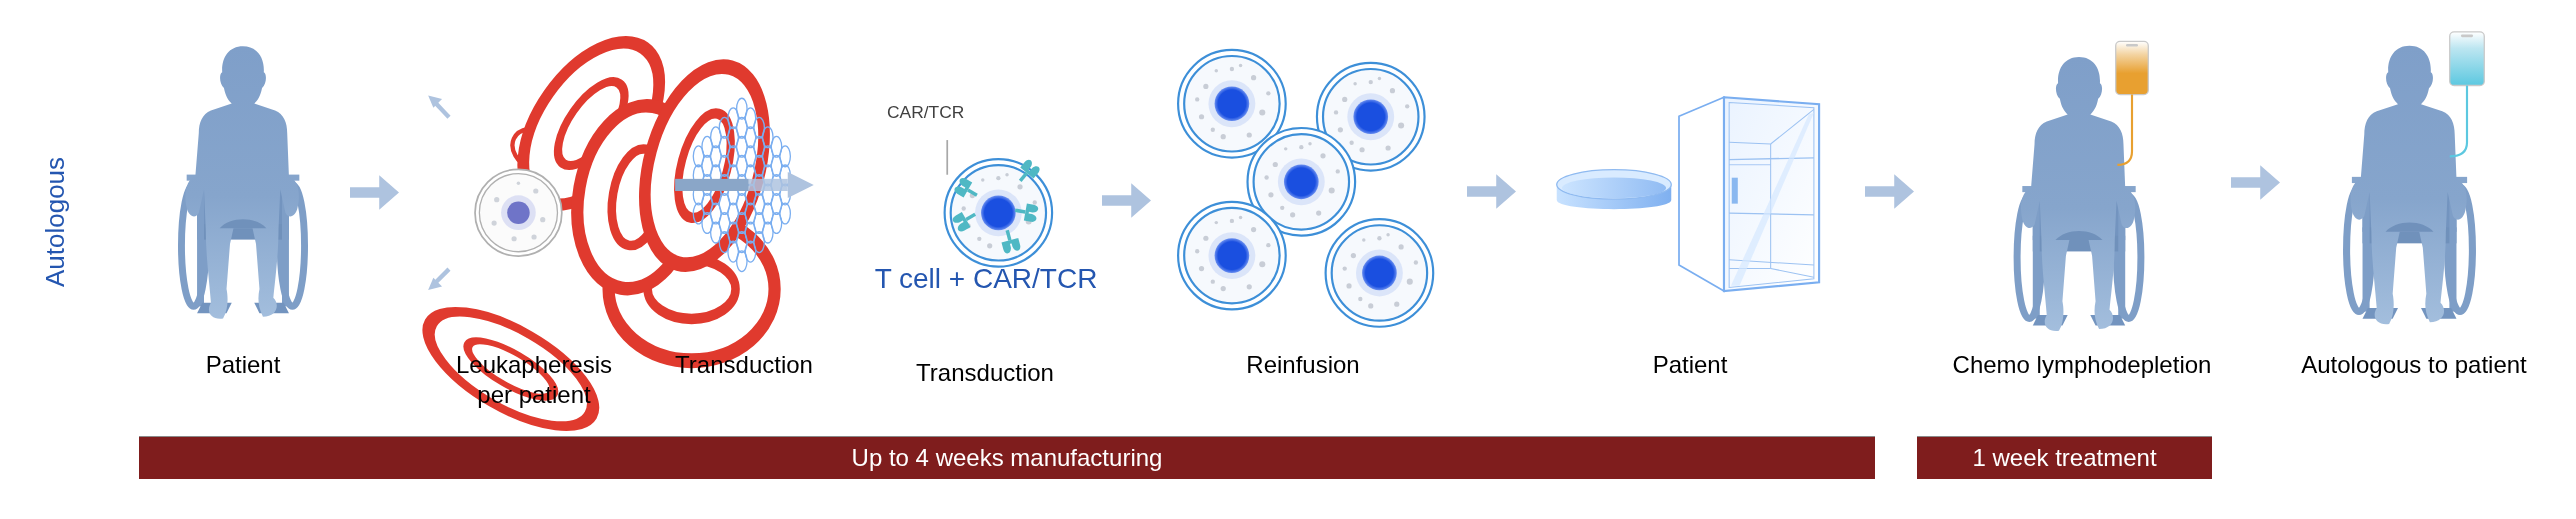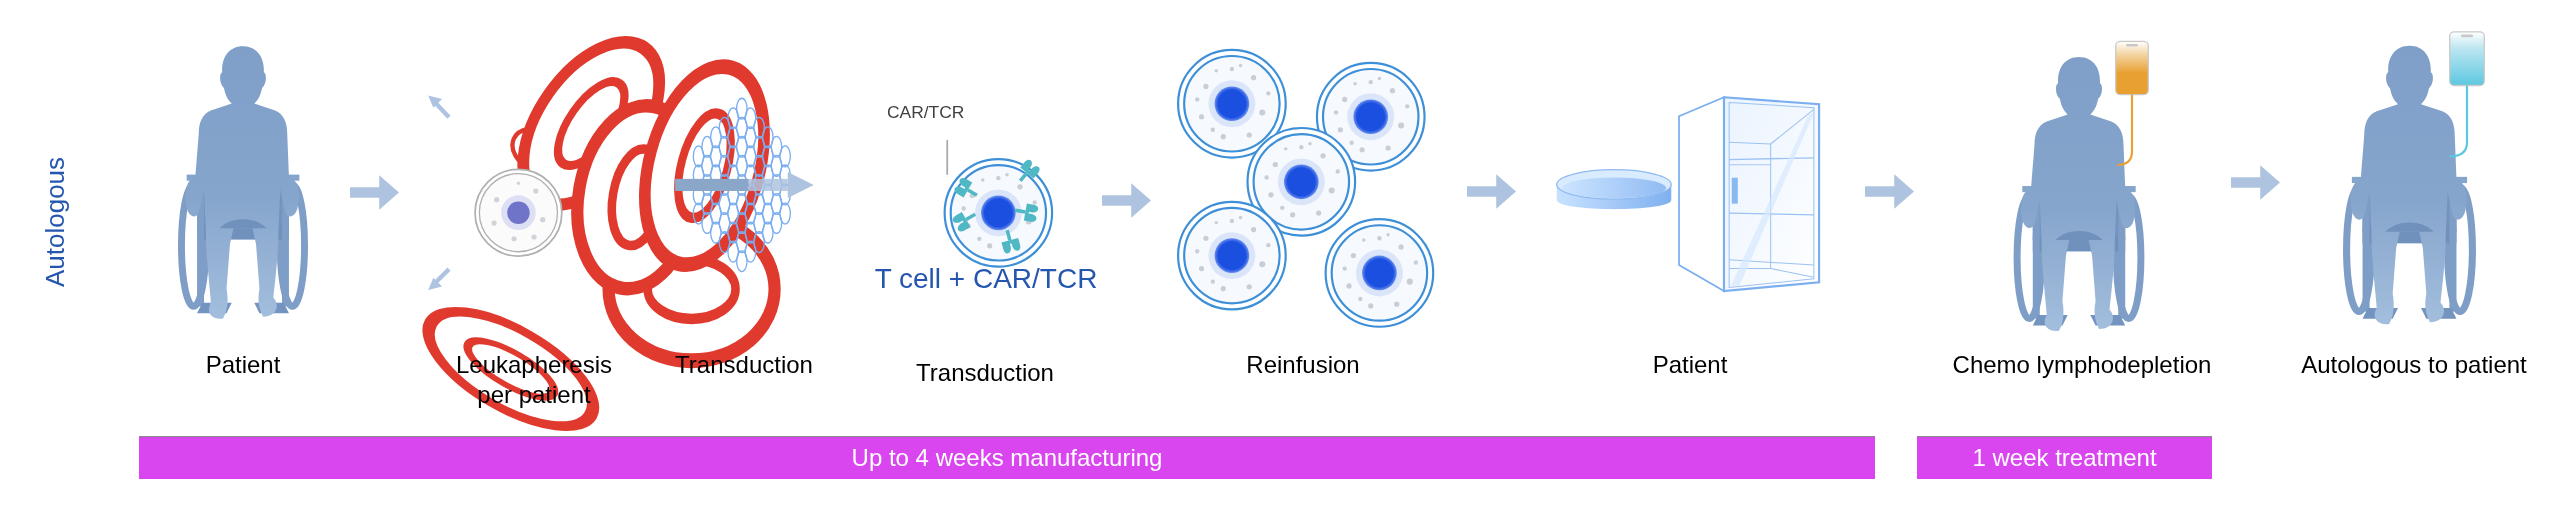--- a/index.html
+++ b/index.html
@@ -3,21 +3,21 @@
 <meta charset="utf-8">
 <style>
   html, body { margin:0; padding:0; background:#ffffff; }
   body { width:2576px; height:520px; position:relative; overflow:hidden;
          font-family:"Liberation Sans", sans-serif; }
   .label { position:absolute; color:#000000; font-size:24px; text-align:center;
            white-space:nowrap; line-height:29.5px; transform:translateX(-50%); }
   .side-label { position:absolute; color:#2456b0; font-size:26px;
                 left:55px; top:222px; transform:translate(-50%,-50%) rotate(-90deg);
                 white-space:nowrap; }
-  .bar { position:absolute; background:#d946ef; color:#ffffff; font-size:24px;
+  .bar { position:absolute; background:#7f1d1d; color:#ffffff; font-size:24px;
          display:flex; align-items:center; justify-content:center;
          border-top:1.7px solid #8a8a8a; box-sizing:border-box; }
   .small-label { position:absolute; color:#404040; font-size:17.4px; white-space:nowrap; }
   .big-label { position:absolute; color:#2456b0; font-size:28px; white-space:nowrap;
                transform:translateX(-50%); }
   svg { position:absolute; overflow:visible; }
 </style>
 </head>
 <body>
 

